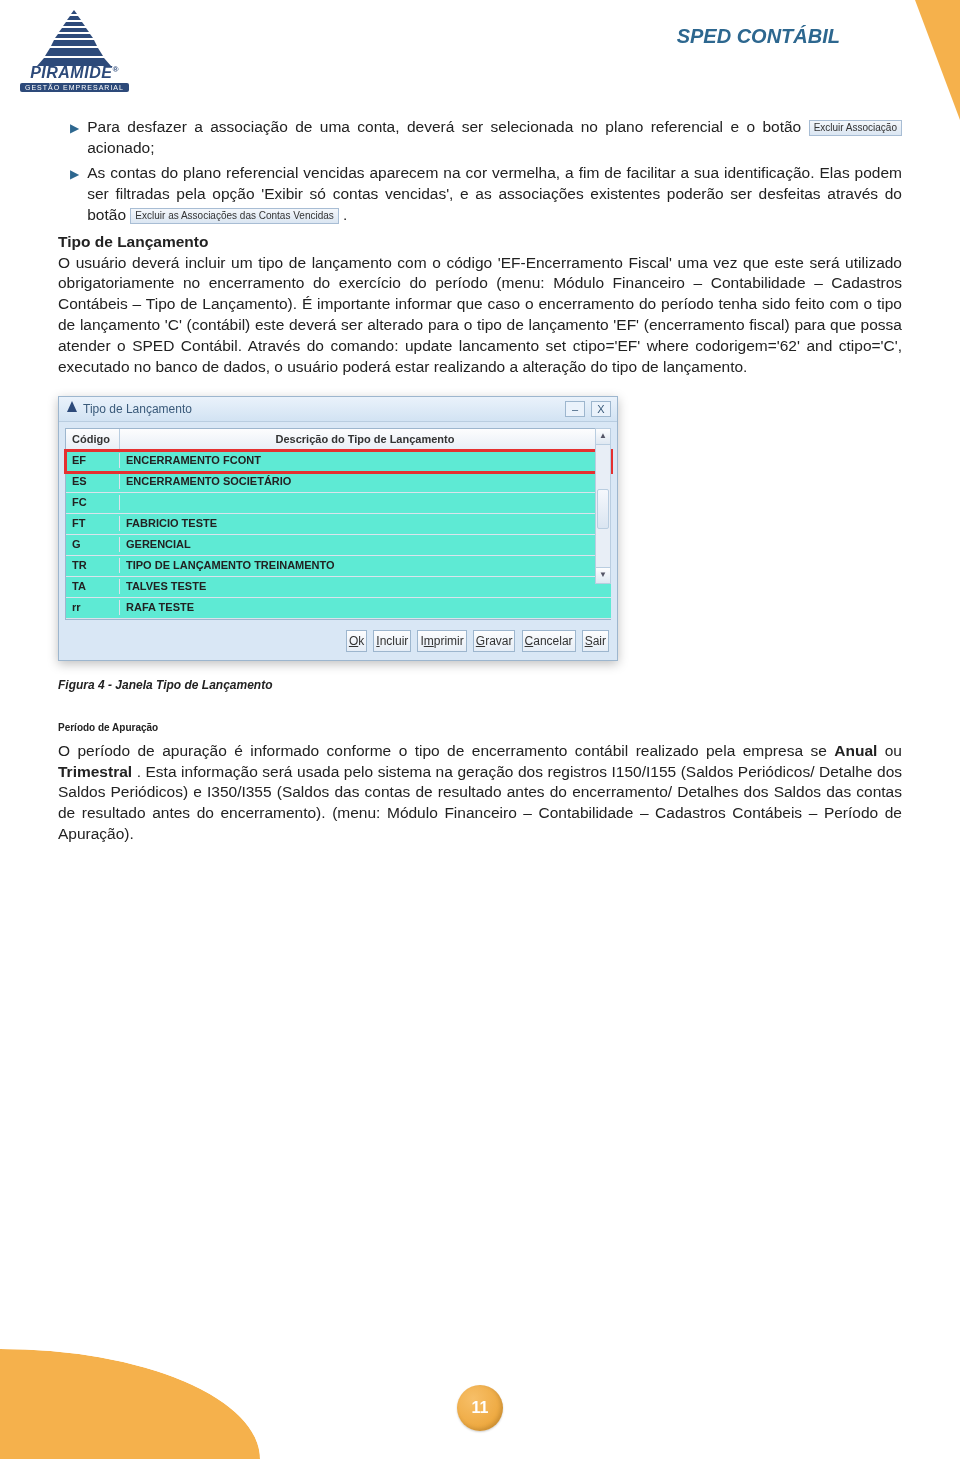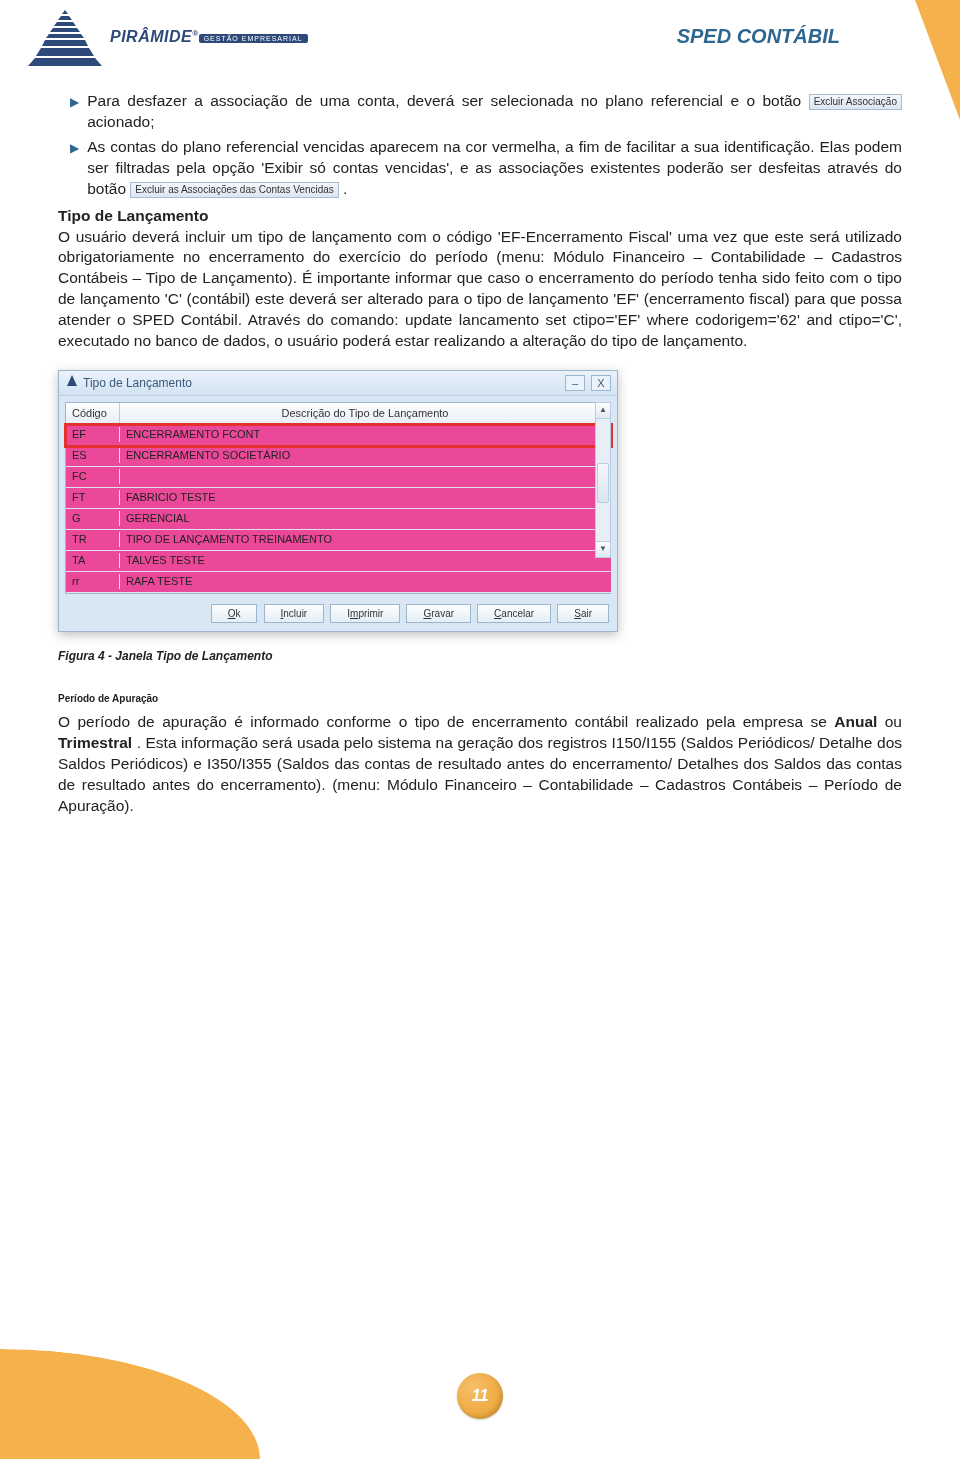--- a/index.html
+++ b/index.html
@@ -31,21 +31,21 @@
     opacity: 0.9;
   }
   .header {
     display: flex;
     align-items: flex-start;
     justify-content: space-between;
     padding: 10px 80px 0 20px;
   }
   .logo {
     display: flex;
-    flex-direction: row;
+    flex-direction: column;
     align-items: center;
   }
   .pyramid {
     position: relative;
     width: 90px; height: 56px;
   }
   .pyramid svg { width: 90px; height: 56px; }
   .logo-text {
     font-weight: bold;
     font-style: italic;
@@ -138,24 +138,25 @@
     background: #eaf2fb;
     display: flex; align-items: center; justify-content: center;
     font-size: 11px; color: #3a5a7a;
   }
   .dlg-body {
     padding: 6px 6px 4px 6px;
     background: #d9e7f5;
     position: relative;
   }
   .grid-wrap {
-    background: #ec4899;
+    background: #5eead4;
     border: 1px solid #9db6ce;
     border-right: none;
     position: relative;
+    font-weight: bold;
   }
   .grid-head {
     display: flex;
     background: linear-gradient(#fdfdfe, #e8eef6);
     border-bottom: 1px solid #b9cde0;
   }
   .gh-cell {
     border-right: 1px solid #b9cde0;
     padding: 3px 6px;
     color: #333;
@@ -209,54 +210,53 @@
     border-radius: 2px;
   }
   .dlg-buttons {
     padding: 6px 8px 8px 8px;
     text-align: right;
     background: #d9e7f5;
   }
   .dlg-buttons .dbtn {
     background: linear-gradient(#fdfdfe, #e5edf6);
     border: 1px solid #9db6ce;
-    padding: 2px 16px;
+    padding: 2px 2px;
     margin-left: 3px;
-    font-size: 10px;
+    font-size: 12px;
     color: #333;
     display: inline-block;
   }
   .dlg-buttons .dbtn u { text-decoration: underline; }
 
   .fig-caption {
     font-style: italic;
     font-weight: bold;
     font-size: 12px;
     margin-top: 16px;
     color: #222;
   }
   .section-heading {
     font-weight: bold;
     margin-top: 28px;
     font-size: 10px;
   }
   .page-num {
     position: absolute;
-    bottom: 40px;
+    bottom: 28px;
     left: 50%;
     transform: translateX(-50%);
     width: 46px; height: 46px;
     border-radius: 50%;
     background: radial-gradient(circle at 35% 30%, #f7bf68, #e99e2d);
     color: #fff;
     font-weight: bold;
     font-size: 16px;
     display: flex; align-items: center; justify-content: center;
     box-shadow: inset -2px -2px 4px rgba(0,0,0,0.15), 0 1px 2px rgba(0,0,0,0.2);
-    font-style: italic;
   }
 </style>
 </head>
 <body>
 
 <div class="corner-tr"></div>
 <div class="corner-bl"></div>
 
 <div class="header">
   <div class="logo">

